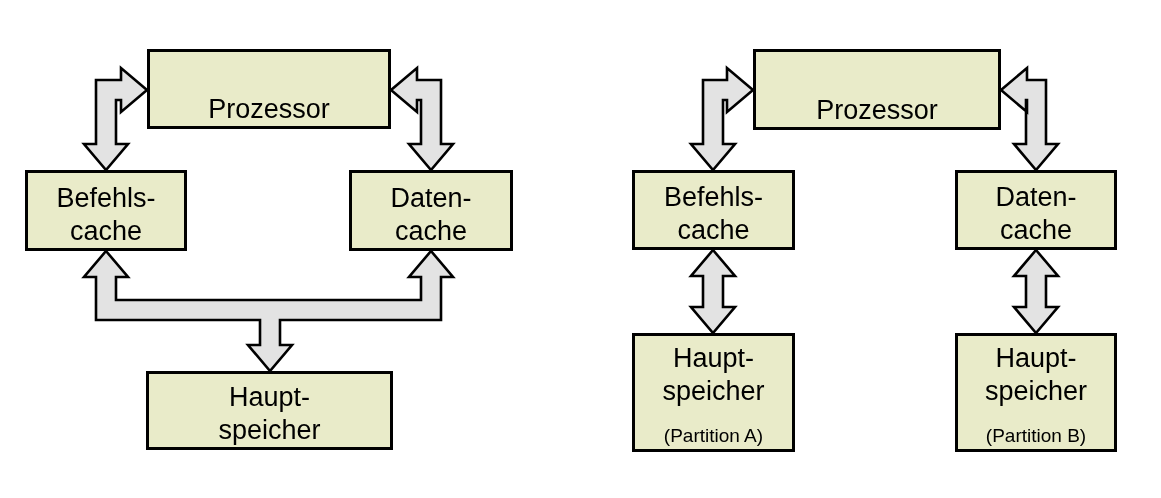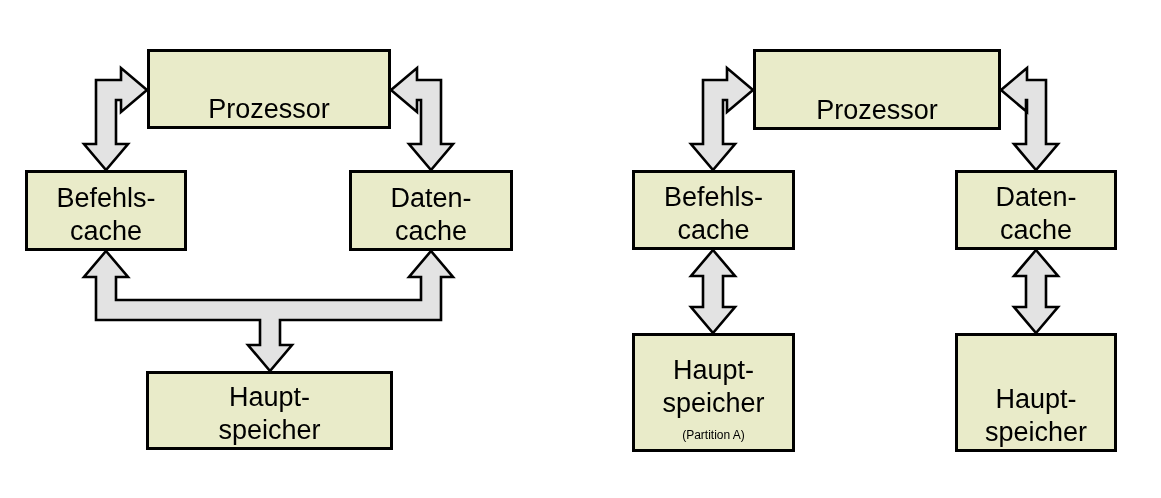--- a/index.html
+++ b/index.html
@@ -23,21 +23,21 @@
     background: #e9ebc9;
     border: 3px solid #000000;
     color: #000000;
     display: flex;
     flex-direction: column;
     align-items: center;
     justify-content: flex-end;
     text-align: center;
   }
   .box .line { font-size: 27px; line-height: 33px; white-space: nowrap; }
-  .box .sub  { font-size: 12px; line-height: 27px; margin-top: 2px; white-space: nowrap; }
+  .box .sub  { font-size: 19px; line-height: 27px; margin-top: 14px; white-space: nowrap; }
 
   
   .l-prozessor { left: 147px; top: 49px;  width: 244px; height: 80px; }
   .l-befehls   { left: 25px;  top: 170px; width: 162px; height: 81px; }
   .l-daten     { left: 349px; top: 170px; width: 164px; height: 81px; }
   .l-haupt     { left: 146px; top: 371px; width: 247px; height: 79px; }
 
   
   .r-prozessor { left: 753px; top: 49px;  width: 248px; height: 81px; }
   .r-befehls   { left: 632px; top: 170px; width: 163px; height: 80px; }
@@ -95,15 +95,16 @@
     <span class="line">cache</span>
   </div>
   <div class="box r-haupt-a">
     <span class="line">Haupt-</span>
     <span class="line">speicher</span>
     <span class="sub">(Partition A)</span>
   </div>
   <div class="box r-haupt-b">
     <span class="line">Haupt-</span>
     <span class="line">speicher</span>
+    <span class="sub">(Partition B)</span>
   </div>
 
 </div>
 
 </body></html>

